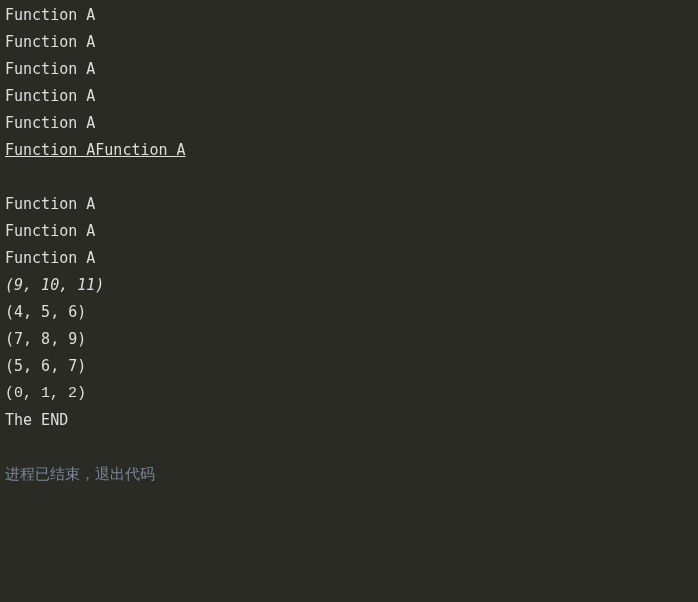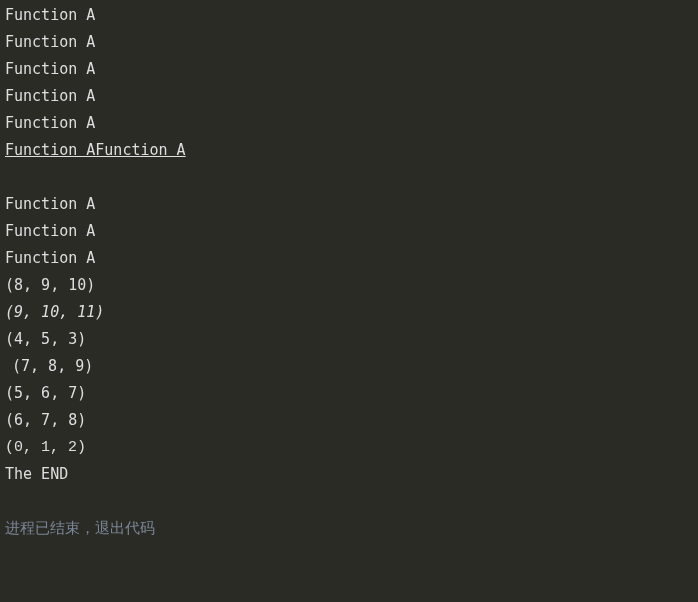--- a/index.html
+++ b/index.html
@@ -58,24 +58,22 @@
       <span class="console-line" style="height: 27px; line-height: 27px;">Function A</span>
       <span class="console-line" style="height: 27px; line-height: 27px;">Function A</span>
       <span class="console-line" style="height: 27px; line-height: 27px;">Function A</span>
       <span class="console-line" style="height: 27px; line-height: 27px;">Function A</span>
       <span class="console-line" style="height: 27px; line-height: 27px;">Function A</span>
       <span class="console-line" style="height: 27px; line-height: 27px; text-decoration: underline;">Function AFunction A</span>
       <span class="console-line blank" style="height: 27px; line-height: 27px;"></span>
       <span class="console-line" style="height: 27px; line-height: 27px;">Function A</span>
       <span class="console-line" style="height: 27px; line-height: 27px;">Function A</span>
       <span class="console-line" style="height: 27px; line-height: 27px;">Function A</span>
-      <span class="console-line" style="height: 27px; line-height: 27px;">(8, 9, 10)</span>
       <span class="console-line" style="height: 27px; line-height: 27px; font-style: italic;">(9, 10, 11)</span>
-      <span class="console-line" style="height: 27px; line-height: 27px;">(4, 5, 3)</span>
-      <span class="console-line" style="height: 27px; line-height: 27px; margin-left: 7px;">(7, 8, 9)</span>
+      <span class="console-line" style="height: 27px; line-height: 27px;">(4, 5, 6)</span>
+      <span class="console-line" style="height: 27px; line-height: 27px;">(7, 8, 9)</span>
       <span class="console-line" style="height: 27px; line-height: 27px;">(5, 6, 7)</span>
-      <span class="console-line" style="height: 27px; line-height: 27px;">(6, 7, 8)</span>
       <span class="console-line" style="height: 27px; line-height: 27px; font-family: Liberation Mono, monospace;">(0, 1, 2)</span>
       <span class="console-line" style="height: 27px; line-height: 27px;">The END</span>
       <span class="console-line blank" style="height: 27px; line-height: 27px;"></span>
       <span class="console-line exit-message" style="height: 27px; line-height: 27px; color: rgb(122, 135, 152);">进程已结束，退出代码</span>
     </div>
 </div>
 
 </body></html>

